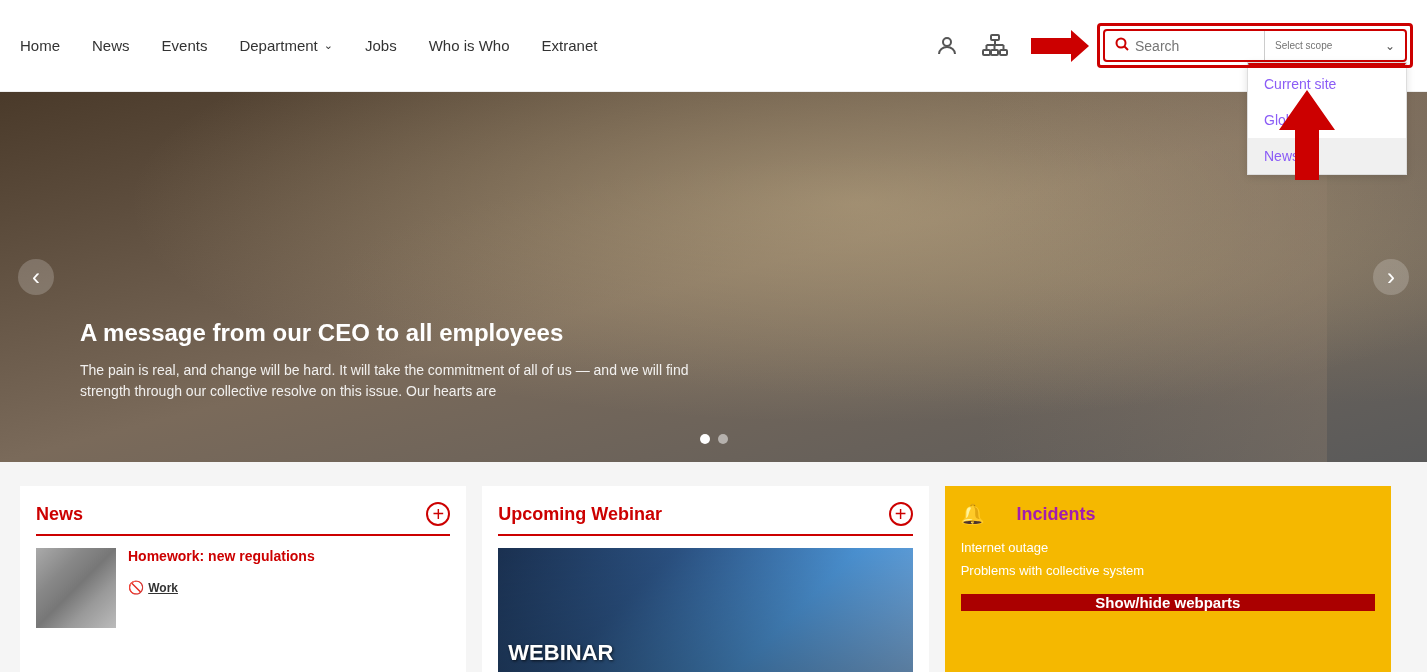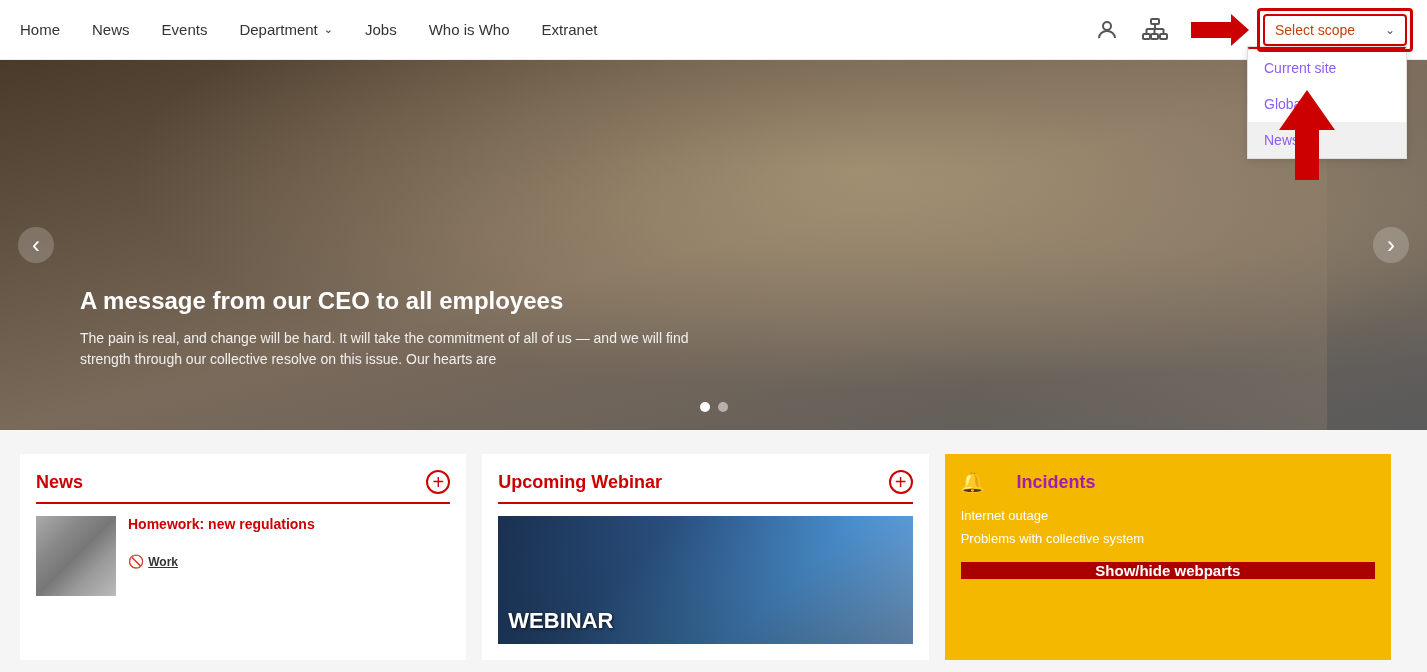--- a/index.html
+++ b/index.html
@@ -2,21 +2,21 @@
 <html><head>
   <meta charset="utf-8">
   <style>
     * { margin: 0; padding: 0; box-sizing: border-box; }
     body { font-family: Arial, sans-serif; width: 1427px; overflow-x: hidden; background: #fff; }
 
     
     .navbar {
       display: flex;
       align-items: center;
-      height: 60px;
+      height: 92px;
       background: #fff;
       padding: 0 20px;
       border-bottom: 1px solid #eee;
       position: relative;
       z-index: 100;
     }
     .nav-links {
       display: flex;
       align-items: center;
       gap: 32px;
@@ -81,22 +81,22 @@
     }
     .scope-selector {
       display: flex;
       align-items: center;
       padding: 6px 10px;
       cursor: pointer;
       min-width: 140px;
       justify-content: space-between;
     }
     .scope-label {
-      font-size: 14px;
-      color: #c2410c;
+      font-size: 10px;
+      color: #737373;
       text-align: right;
     }
     .chevron-down {
       font-size: 12px;
       color: #555;
     }
 
     
     .scope-dropdown {
       position: absolute;
@@ -263,21 +263,21 @@
     .news-thumb-inner {
       width: 100%;
       height: 100%;
       background: linear-gradient(to bottom right, #bbb, #777, #555);
     }
     .news-content {}
     .news-headline {
       font-size: 14px;
       font-weight: bold;
       color: #c00;
-      margin-bottom: 22px;
+      margin-bottom: 16px;
       cursor: pointer;
     }
     .news-tag {
       display: flex;
       align-items: center;
       gap: 4px;
       margin-bottom: 6px;
     }
     .news-tag-text {
       font-size: 12px;
@@ -428,20 +428,29 @@
 
       <div style="display:flex;align-items:center;margin-right:4px;">
         <svg width="60" height="40" viewBox="0 0 60 40">
           <polygon points="0,12 40,12 40,4 58,20 40,36 40,28 0,28" fill="#c00"></polygon>
         </svg>
       </div>
 
       <div class="search-outer">
         <div class="red-box-annotation"></div>
         <div class="search-container">
+          <div class="search-input-wrapper">
+            <span class="search-icon-svg">
+              <svg width="14" height="14" viewBox="0 0 14 14" fill="none" stroke="#c00" stroke-width="2">
+                <circle cx="6" cy="6" r="4.5"></circle>
+                <line x1="9.5" y1="9.5" x2="13" y2="13"></line>
+              </svg>
+            </span>
+            <input class="search-input" type="text" placeholder="Search" style="">
+          </div>
           <div class="scope-selector">
             <span class="scope-label">Select scope</span>
             <span class="chevron-down">⌄</span>
           </div>
         </div>
 
         <div class="scope-dropdown">
           <hr class="dropdown-divider">
           <div class="dropdown-item">Current site</div>
           <div class="dropdown-item">Global</div>

